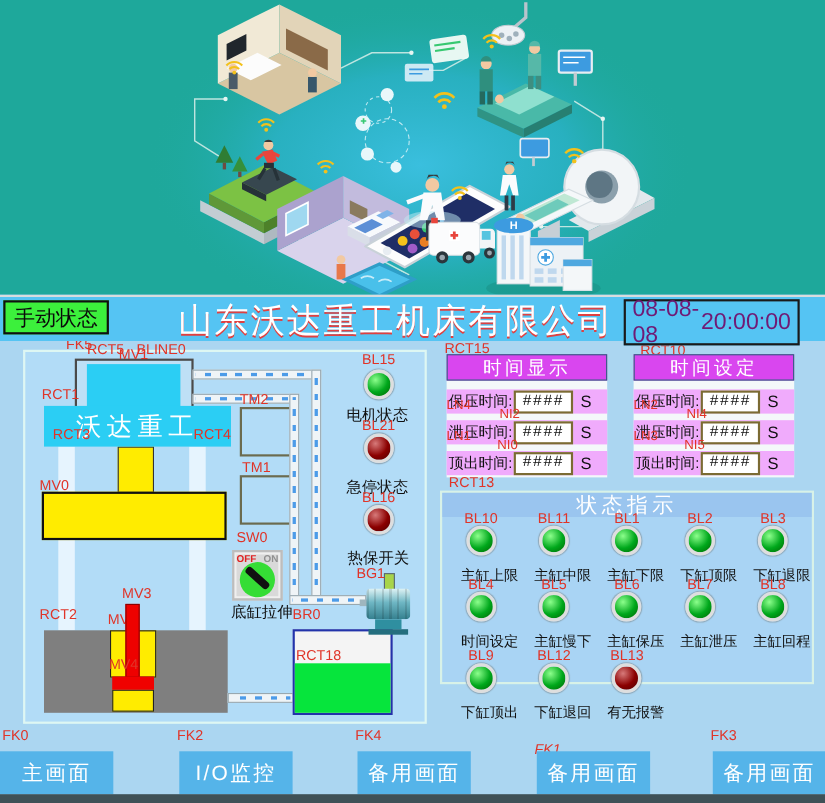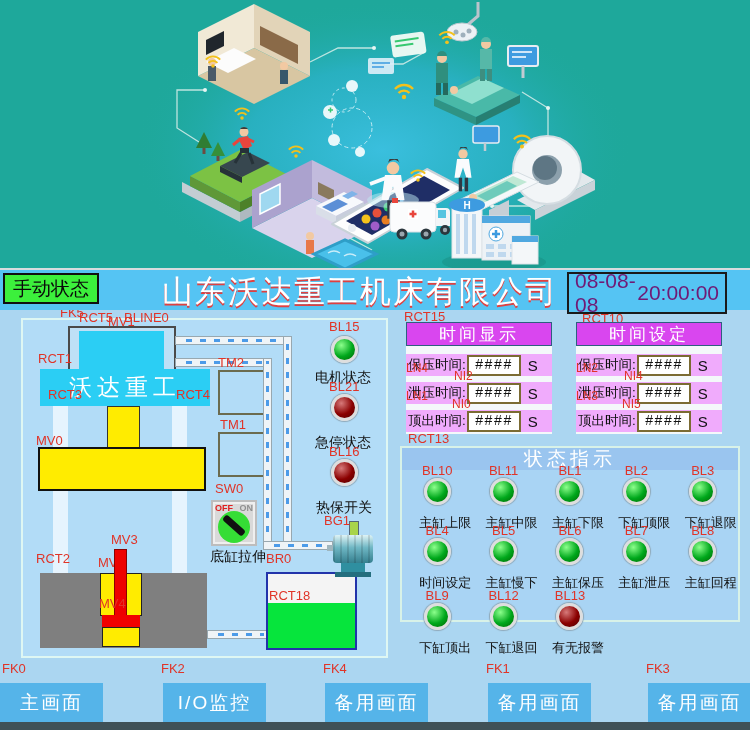--- a/index.html
+++ b/index.html
@@ -542,21 +542,21 @@
         <span class="clabel">有无报警</span>
       </div>
       <div class="scell"></div>
       <div class="scell"></div>
     </div>
   </div>
 
   <span class="rtag" style="left:2px;top:394px;">FK0</span>
   <span class="rtag" style="left:161px;top:394px;">FK2</span>
   <span class="rtag" style="left:323px;top:394px;">FK4</span>
-  <span class="rtag" style="left:486px;top:394px;">FK1</span>
+  <span class="rtag" style="left:486px;top:406px;font-style:italic;">FK1</span>
   <span class="rtag" style="left:646px;top:394px;">FK3</span>
 
   <div class="navbtn" style="left:0;">主画面</div>
   <div class="navbtn" style="left:163px;">I/O监控</div>
   <div class="navbtn" style="left:325px;">备用画面</div>
   <div class="navbtn" style="left:488px;">备用画面</div>
   <div class="navbtn" style="left:648px;">备用画面</div>
 
   <div id="btmstrip"></div>
 </div>

